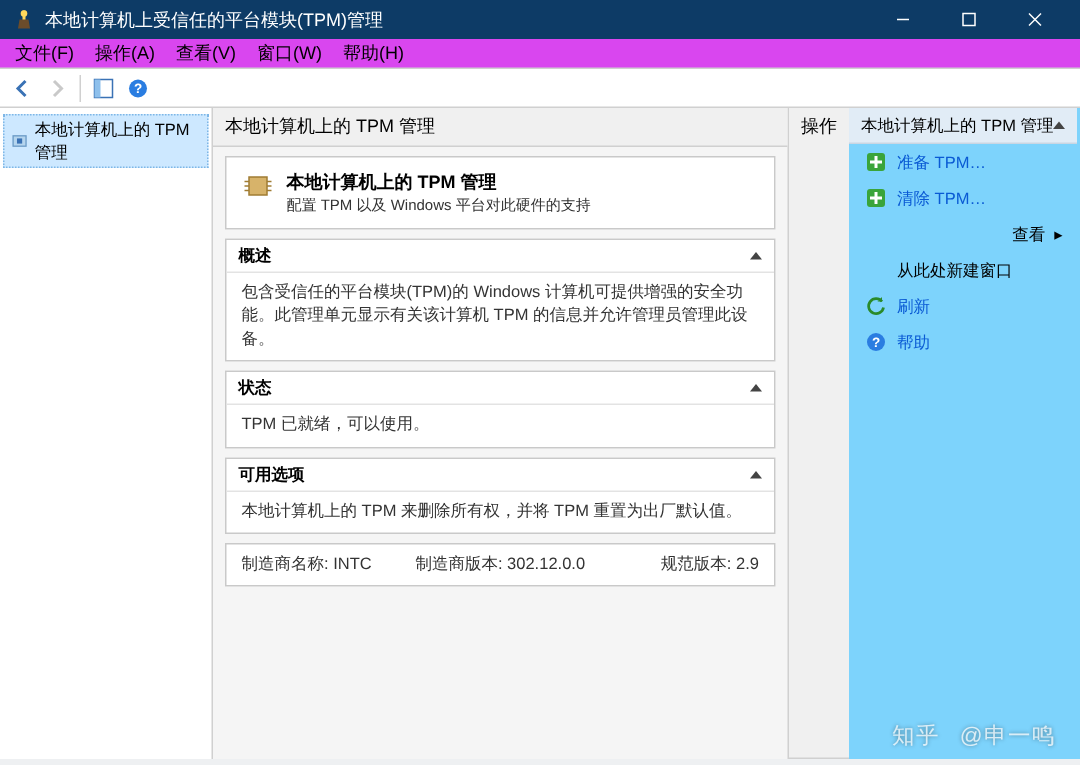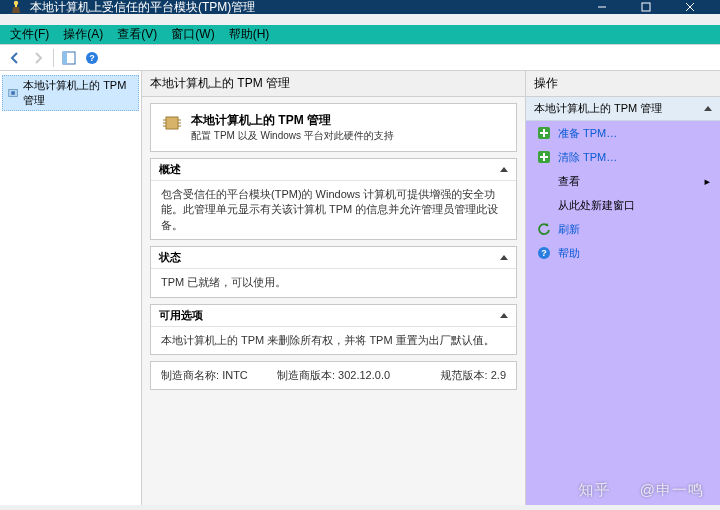--- a/index.html
+++ b/index.html
@@ -1,23 +1,23 @@
 <!DOCTYPE html>
 <html><head>
 <meta charset="utf-8">
 <style>
   * { box-sizing: border-box; font-family: "Segoe UI", Tahoma, sans-serif; }
   body { margin:0; width:720px; height:510px; background:#eef0f2; overflow:hidden; font-size:12px; color:#000; }
-  .titlebar { height:14px; background:#0d3b66; color:#fff; display:flex; align-items:center; padding:0 8px; }
+  .titlebar { height:26px; background:#0d3b66; color:#fff; display:flex; align-items:center; padding:0 8px; }
   .titlebar .ti { width:16px; height:16px; margin-right:6px; display:inline-flex; align-items:center; justify-content:center; }
   .titlebar .title { flex:1; font-size:12px; }
   .winbtns { display:flex; gap:0; }
   .winbtn { width:44px; height:30px; display:flex; align-items:center; justify-content:center; color:#fff; }
   .winbtn svg { stroke:#fff; stroke-width:1; fill:none; }
-  .menubar { height:20px; background:#14b8a6; display:flex; align-items:center; padding:0 4px; font-size:12px; gap:2px; color:#000; border-bottom:1px solid #d0d0d0;margin-top:11px; }
+  .menubar { height:20px; background:#d946ef; display:flex; align-items:center; padding:0 4px; font-size:12px; gap:2px; color:#000; border-bottom:1px solid #d0d0d0; }
   .menuitem { padding:2px 6px; }
   .toolbar { height:26px; background:#fff; border-bottom:1px solid #d0d0d0; display:flex; align-items:center; padding:0 4px; gap:1px; }
   .tbtn { width:22px; height:22px; display:flex; align-items:center; justify-content:center; border:1px solid transparent; }
   .tsep { width:1px; height:18px; background:#d0d0d0; margin:0 3px; }
   .content { display:flex; height:calc(510px - 30px - 20px - 26px); background:#fff;border-radius:30px; }
   .left { width:142px; background:#fff; border-right:1px solid #d0d0d0; padding:4px 2px; }
   .treeitem { display:flex; align-items:center; gap:4px; padding:2px 4px; background:#cde8ff; border:1px dotted #7eb6e6; font-size:11px; color:#000; }
   .mid { flex:1; background:#f5f5f5; border-right:1px solid #d0d0d0; display:flex; flex-direction:column; }
   .midhdr { background:#f0f0f0; border-bottom:1px solid #d0d0d0; padding:4px 8px; font-size:12px; }
   .midinner { overflow:auto; padding:6px 8px; }
@@ -25,29 +25,29 @@
   .welcome .wicon { width:22px; flex:0 0 22px; }
   .welcome .wt { font-weight:bold; font-size:12px; }
   .welcome .ws { font-size:10px; color:#333; }
   .sect { border:1px solid #c9c9c9; background:#fff; margin-bottom:6px; }
   .secthdr { display:flex; align-items:center; justify-content:space-between; padding:3px 8px; border-bottom:1px solid #e3e3e3; font-weight:bold; font-size:11px;gap:16px; }
   .sectbody { padding:6px 10px; font-size:11px; color:#333; line-height:1.4; }
   .caret { width:0; height:0; border-left:4px solid transparent; border-right:4px solid transparent; border-bottom:5px solid #444; }
   .caret.down { border-bottom:none; border-top:5px solid #444; }
   .mrow { display:flex; gap:23px; }
   .mrow > div { flex:1; white-space:nowrap; }
-  .right { width:194px; background:#c4b5fd; display:flex; flex-direction:column; }
+  .right { width:194px; background:#7dd3fc; display:flex; }
   .rhdr { background:#f0f0f0; border-bottom:1px solid #d0d0d0; padding:4px 8px; font-size:12px; }
   .ractions { padding:0; }
   .rtitle { background:#e1ecf6; border-bottom:1px solid #c9d6e3; padding:4px 8px; font-size:11px; display:flex; justify-content:space-between; align-items:center; }
   .ritem { display:flex; align-items:center; gap:6px; padding:4px 10px; font-size:11px; color:#0a5ad4; cursor:pointer; }
-  .ritem.black { color:#000; }
+  .ritem.black { color:#000;text-align:right; }
   .ricon { width:16px; height:16px; display:inline-flex; align-items:center; justify-content:center; }
   .wm { position:absolute; right:16px; bottom:10px; color:rgba(255,255,255,.75); font-size:15px; text-shadow:0 0 3px rgba(0,0,0,.4); letter-spacing:1px; pointer-events:none; font-family:"Microsoft YaHei",sans-serif; }
-  .wm .zi { margin-right:24px; }
+  .wm .zi { margin-right:8px; }
 </style>
 </head>
 <body>
 
 <div class="titlebar">
   <span class="ti">
     <svg width="14" height="14" viewBox="0 0 14 14">
         <rect x="6" y="1" width="2" height="8" fill="#ffd95c"></rect>
         <circle cx="7" cy="3" r="2.2" fill="#ffd95c"></circle>
         <path d="M4 7 L10 7 L11 13 L3 13 Z" fill="#6b4c2a"></path>

